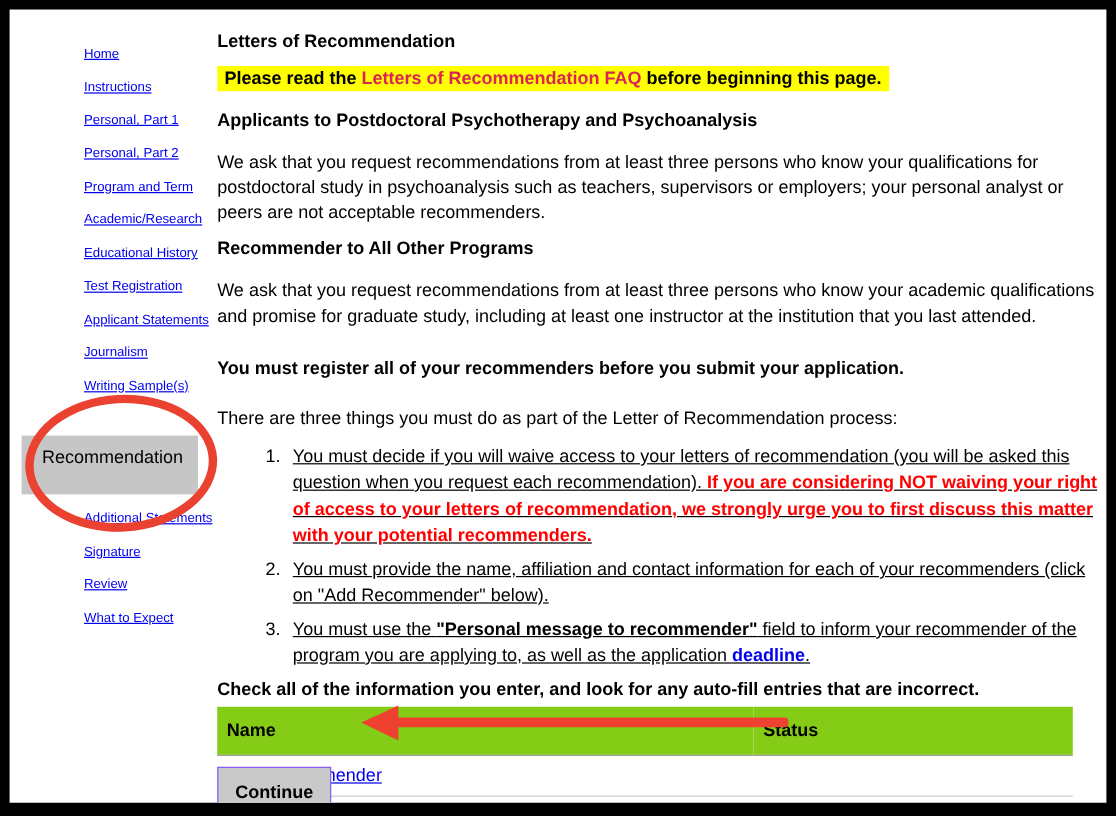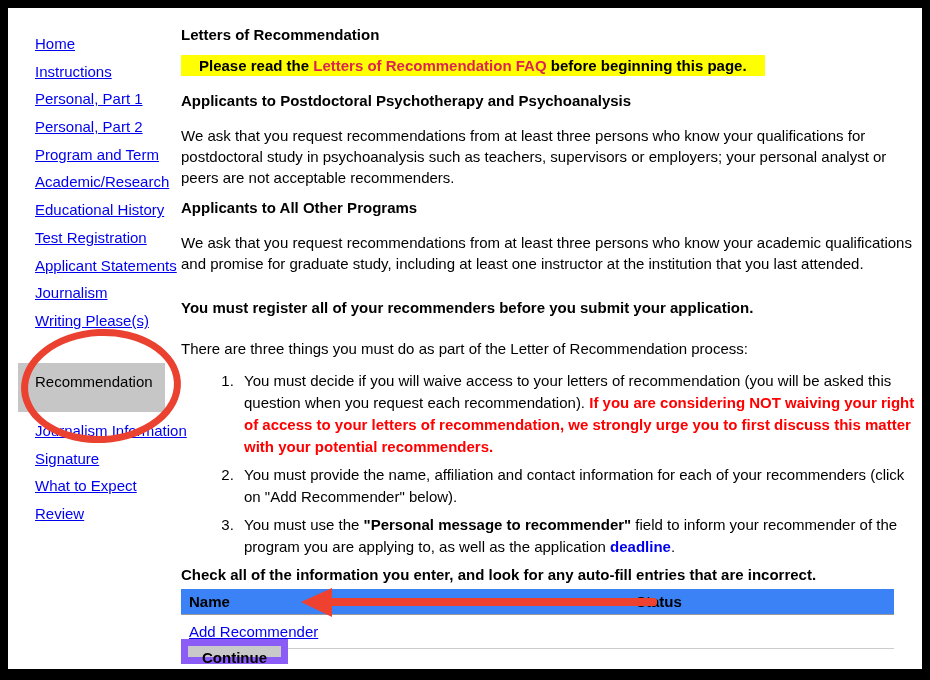--- a/index.html
+++ b/index.html
@@ -11,119 +11,119 @@
     background: #fff;
     border: 8px solid #000;
     border-bottom-width: 11px;
     overflow: hidden;
   }
   
   .sidebar { position: absolute; left: 0; top: 0; width: 165px; }
   .nav-list { list-style: none; position: absolute; left: 27px; top: 27px; width: 138px; }
   .nav-list.lower { top: 414px; }
   .nav-list li { height: 27.7px; }
-  .nav-list a { color: #0000EE; text-decoration: underline; font-size: 15px; white-space: nowrap; }
+  .nav-list a { color: #0000EE; text-decoration: underline; font-size: 11px; white-space: nowrap; margin-left: 35px; }
   .current-step {
     position: absolute; left: 10px; top: 355px; width: 147px; height: 49px;
     background: #C6C6C6; color: #000; font-size: 15px;
     padding: 6px 0 0 17px; line-height: 26px;
   }
   .circle-annotation {
     position: absolute; left: 13px; top: 321px; width: 160px; height: 114px;
     border: 7px solid #EA4130; border-radius: 50%;
     transform: rotate(-3deg);
     pointer-events: none; z-index: 5;
   }
   
   .content { position: absolute; left: 173px; top: 18px; width: 735px; font-size: 15px; color:#000; }
   h1.page-title { font-size: 15px; font-weight: bold; margin: 0 0 12px 0; letter-spacing: 0; }
-  .faq-notice { display: inline-block; background: #FFFF00; font-weight: bold; padding: 2px 18px; margin-bottom: 16px; }
+  .faq-notice { display: inline-block; background: #FFFF00; font-weight: bold; padding: 2px 6px; margin-bottom: 16px; }
   .faq-notice a { color: #DB2453; text-decoration: none; }
   h3.sec { font-size: 15px; font-weight: bold; margin: 0 0 16px 0; }
   p.body-text { line-height: 21px; margin: 0 0 11px 0; }
   p.gap-lg { margin-bottom: 23px; }
   p.bold-line { font-weight: bold; line-height: 21px; margin: 0 0 20px 0; }
   p.intro-line { line-height: 21px; margin: 0 0 11px 0; }
   ol.steps { margin: 0 0 5px 0; padding-left: 57px; }
-  ol.steps li { line-height: 22px; margin-bottom: 6px; padding-left: 6px; }
+  ol.steps li { line-height: 22px; margin-bottom: 6px; padding-left: 6px; text-decoration: underline; }
   .red-bold { color: #FF0000; font-weight: bold; }
   .inline-bold { font-weight: bold; }
   a.inline-link { color: #0000EE; font-weight: bold; text-decoration: none; text-align: center; }
   
   .rec-table { width: 713px; border-collapse: collapse; margin-top: 4px; }
   .rec-table th {
-    background: #3b82f6; text-align: left; font-size: 15px; font-weight: bold;
-    height: 25px; padding: 2px 8px; border-bottom: 1px solid #999;
+    background: #84cc16; text-align: left; font-size: 15px; font-weight: bold;
+    height: 40px; padding: 2px 8px; border-bottom: 1px solid #999;
   }
   .rec-table th.col-name { width: 447px; }
   .rec-table td { height: 34px; padding: 2px 8px; border-bottom: 1px solid #CCC; }
   .rec-table a { color: #0000EE; text-decoration: underline; font-size: 15px; }
   
   .arrow-annotation { position: absolute; left: 293px; top: 580px; width: 356px; height: 29px; pointer-events: none; z-index: 5; }
   .arrow-annotation .head {
     position: absolute; left: 0; top: 0; width: 0; height: 0;
     border-top: 14px solid transparent; border-bottom: 15px solid transparent;
     border-right: 31px solid #EE4130;
   }
   .arrow-annotation .shaft {
     position: absolute; left: 28px; top: 10px; width: 328px; height: 8px;
     background: #EE4130; border-radius: 0 3px 3px 0;
   }
   
   .continue-btn {
     position: absolute; left: 173px; top: 631px;
-    background: #C9C9C9; border: 7px solid #8b5cf6;
+    background: #C9C9C9; border: 1px solid #8b5cf6;
     font-family: "Liberation Sans", sans-serif;
     font-size: 15px; font-weight: bold; color: #000;
-    padding: 3px 14px; height: 25px; cursor: pointer;
+    padding: 3px 14px; height: 42px; cursor: pointer;
   }
 </style>
 </head>
 <body>
 
 <div class="page">
 
   <div class="sidebar">
     <ul class="nav-list">
       <li><a href="#">Home</a></li>
       <li><a href="#">Instructions</a></li>
       <li><a href="#">Personal, Part 1</a></li>
       <li><a href="#">Personal, Part 2</a></li>
       <li><a href="#">Program and Term</a></li>
       <li><a href="#">Academic/Research</a></li>
       <li><a href="#">Educational History</a></li>
       <li><a href="#">Test Registration</a></li>
       <li><a href="#">Applicant Statements</a></li>
       <li><a href="#">Journalism</a></li>
-      <li><a href="#">Writing Please(s)</a></li>
+      <li><a href="#">Writing Sample(s)</a></li>
     </ul>
 
     <div class="current-step">
       <div>Recommendation</div>
     </div>
 
     <ul class="nav-list lower">
-      <li><a href="#">Journalism Information</a></li>
+      <li><a href="#">Additional Statements</a></li>
       <li><a href="#">Signature</a></li>
+      <li><a href="#">Review</a></li>
       <li><a href="#">What to Expect</a></li>
-      <li><a href="#">Review</a></li>
     </ul>
   </div>
 
   <div class="circle-annotation"></div>
 
   <div class="content">
     <h1 class="page-title">Letters of Recommendation</h1>
 
     <div class="faq-notice"><span>Please read the </span><a href="#">Letters of Recommendation FAQ</a><span> before beginning this page.</span></div>
 
     <h3 class="sec">Applicants to Postdoctoral Psychotherapy and Psychoanalysis</h3>
     <p class="body-text">We ask that you request recommendations from at least three persons who know your qualifications for postdoctoral study in psychoanalysis such as teachers, supervisors or employers; your personal analyst or peers are not acceptable recommenders.</p>
 
-    <h3 class="sec">Applicants to All Other Programs</h3>
+    <h3 class="sec">Recommender to All Other Programs</h3>
     <p class="body-text gap-lg">We ask that you request recommendations from at least three persons who know your academic qualifications and promise for graduate study, including at least one instructor at the institution that you last attended.</p>
 
     <p class="bold-line">You must register all of your recommenders before you submit your application.</p>
 
     <p class="intro-line">There are three things you must do as part of the Letter of Recommendation process:</p>
 
     <ol class="steps">
       <li><span>You must decide if you will waive access to your letters of recommendation (you will be asked this question when you request each recommendation). </span><span class="red-bold">If you are considering NOT waiving your right of access to your letters of recommendation, we strongly urge you to first discuss this matter with your potential recommenders.</span></li>
       <li><span>You must provide the name, affiliation and contact information for each of your recommenders (click on "Add Recommender" below).</span></li>
       <li><span>You must use the </span><span class="inline-bold">"Personal message to recommender"</span><span> field to inform your recommender of the program you are applying to, as well as the application </span><a href="#" class="inline-link">deadline</a><span>.</span></li>

